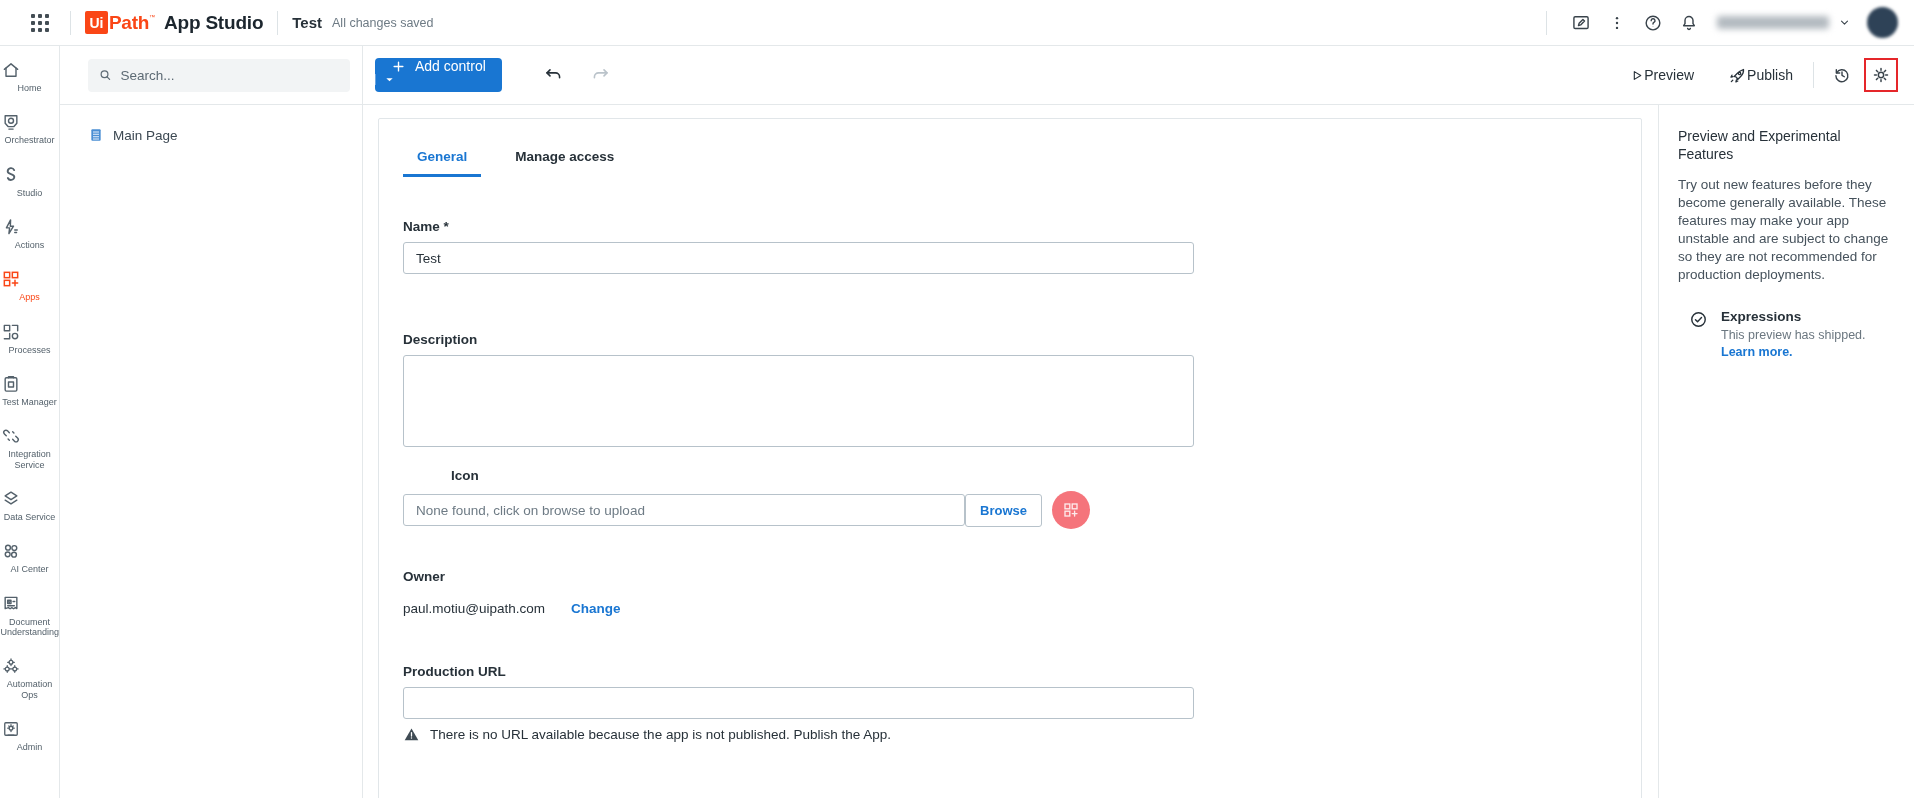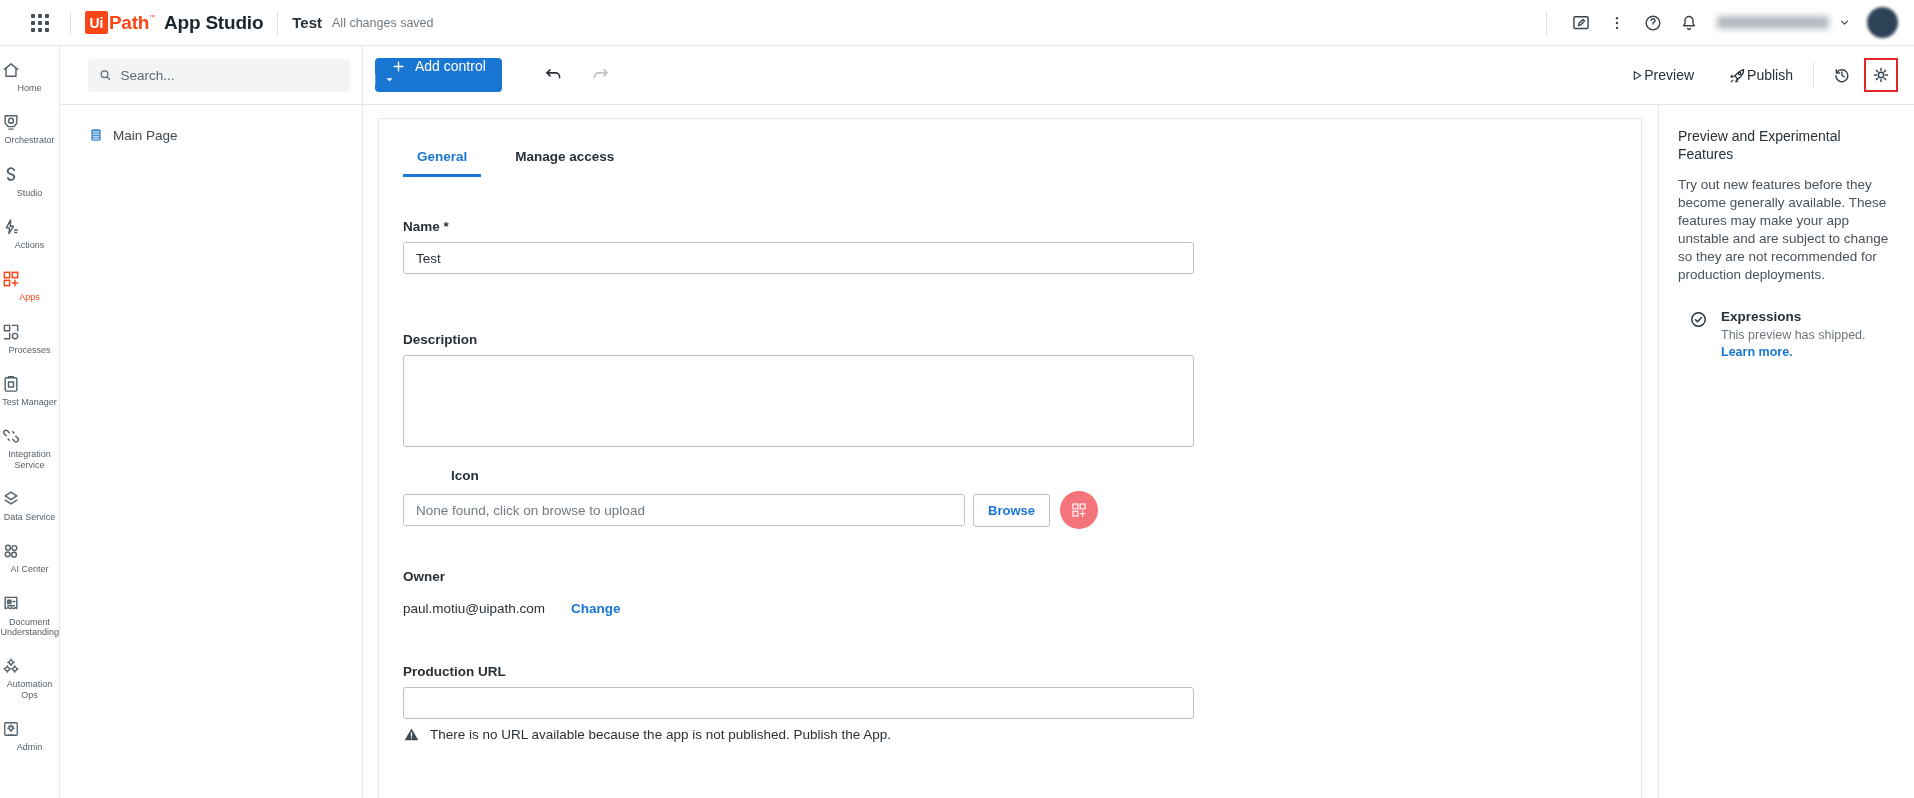--- a/index.html
+++ b/index.html
@@ -71,21 +71,21 @@
   .mt-name { margin-top:42px; }
   .mt-desc { margin-top:58px; }
   .mt-icon { margin-top:21px;padding-left:48px; }
   .mt-owner { margin-top:40px; }
   .mt-url { margin-top:48px; }
   .tinput { display:block; width:791px; height:32px; border:1px solid #b7c2ca; border-radius:3px; font-size:13.5px; color:#273139; padding:0 12px; outline:none; margin-top:8px; font-family:"Liberation Sans",sans-serif; background:#fff; }
   .tinput::placeholder { color:#6e7b85; }
   textarea.tinput { height:92px; resize:none; padding-top:8px; }
   .icon-row { display:flex; align-items:center; margin-top:8px; }
   .icon-input { width:562px; margin-top:0; }
-  .browse { height:33px; padding:0 14px; margin-left:8px; border:1px solid #b7c2ca; border-radius:3px; background:#fff; color:#1976d2; font-weight:700; font-size:13px; cursor:pointer; font-family:"Liberation Sans",sans-serif; }
+  .browse { height:33px; padding:0 14px; margin-left:0; border:1px solid #b7c2ca; border-radius:3px; background:#fff; color:#1976d2; font-weight:700; font-size:13px; cursor:pointer; font-family:"Liberation Sans",sans-serif; }
   .appicon-badge { width:38px; height:38px; border-radius:50%; background:#f5747b; margin-left:10px; display:flex; align-items:center; justify-content:center; flex-shrink:0; }
   .owner-row { display:flex; align-items:center; gap:26px; margin-top:17px; font-size:13.5px; }
   .change-link { color:#1976d2; font-weight:700; cursor:pointer; }
   .warning-row { display:flex; align-items:center; gap:10px; margin-top:7px; font-size:13.5px; color:#273139; }
 
   
   .rightpanel { width:256px; border-left:1px solid #e4e8ea; padding:22px 22px 0 19px; flex-shrink:0; }
   .rp-title { font-size:14px; font-weight:400; line-height:1.3; color:#273139; }
   .rp-desc { margin-top:13px; font-size:13.5px; line-height:1.33; color:#46525c; }
   .feature { display:flex; gap:13px; margin-top:25px; padding-left:11px; }

